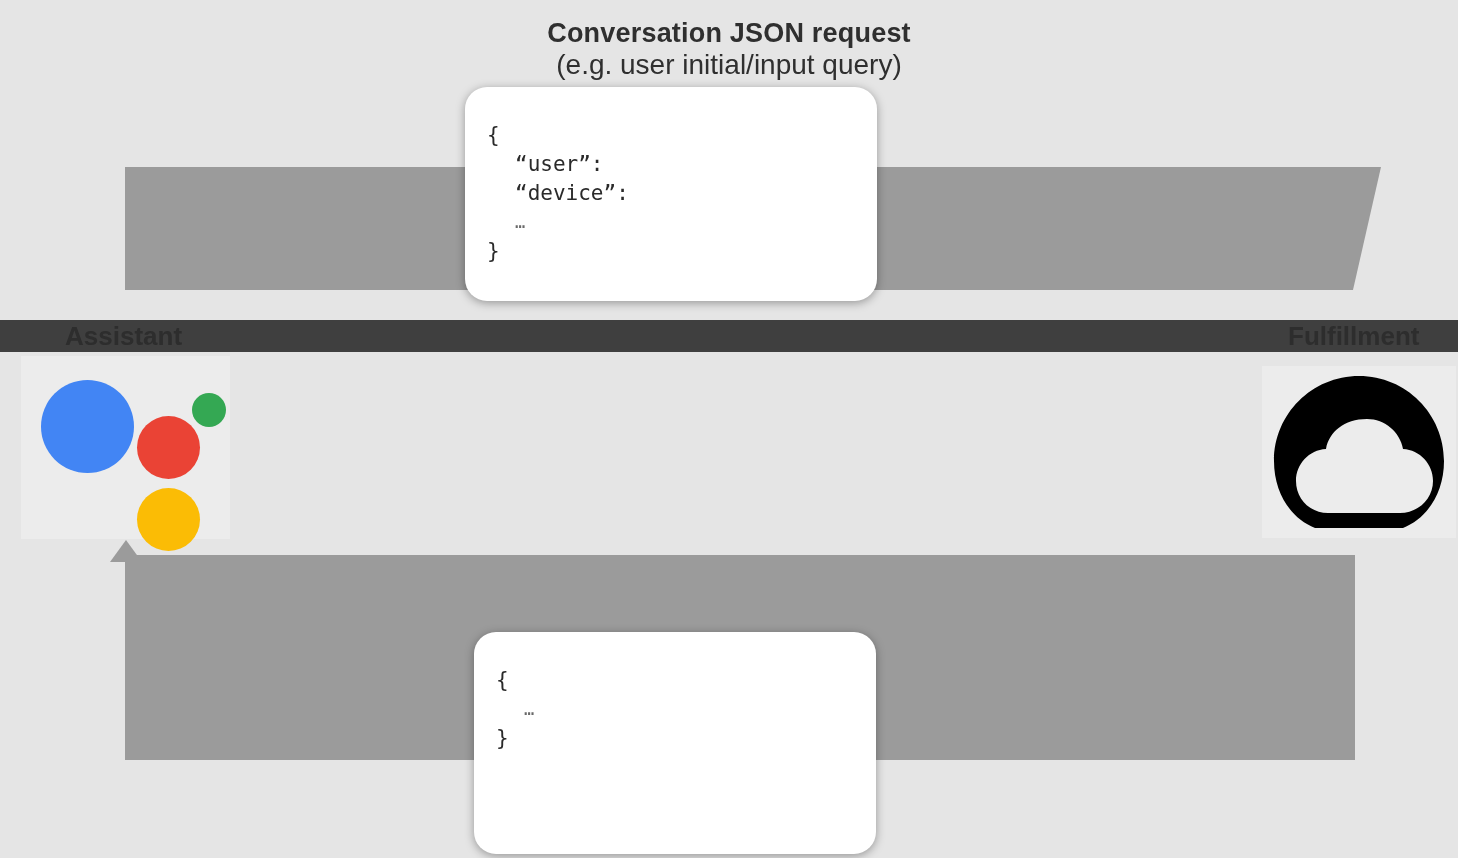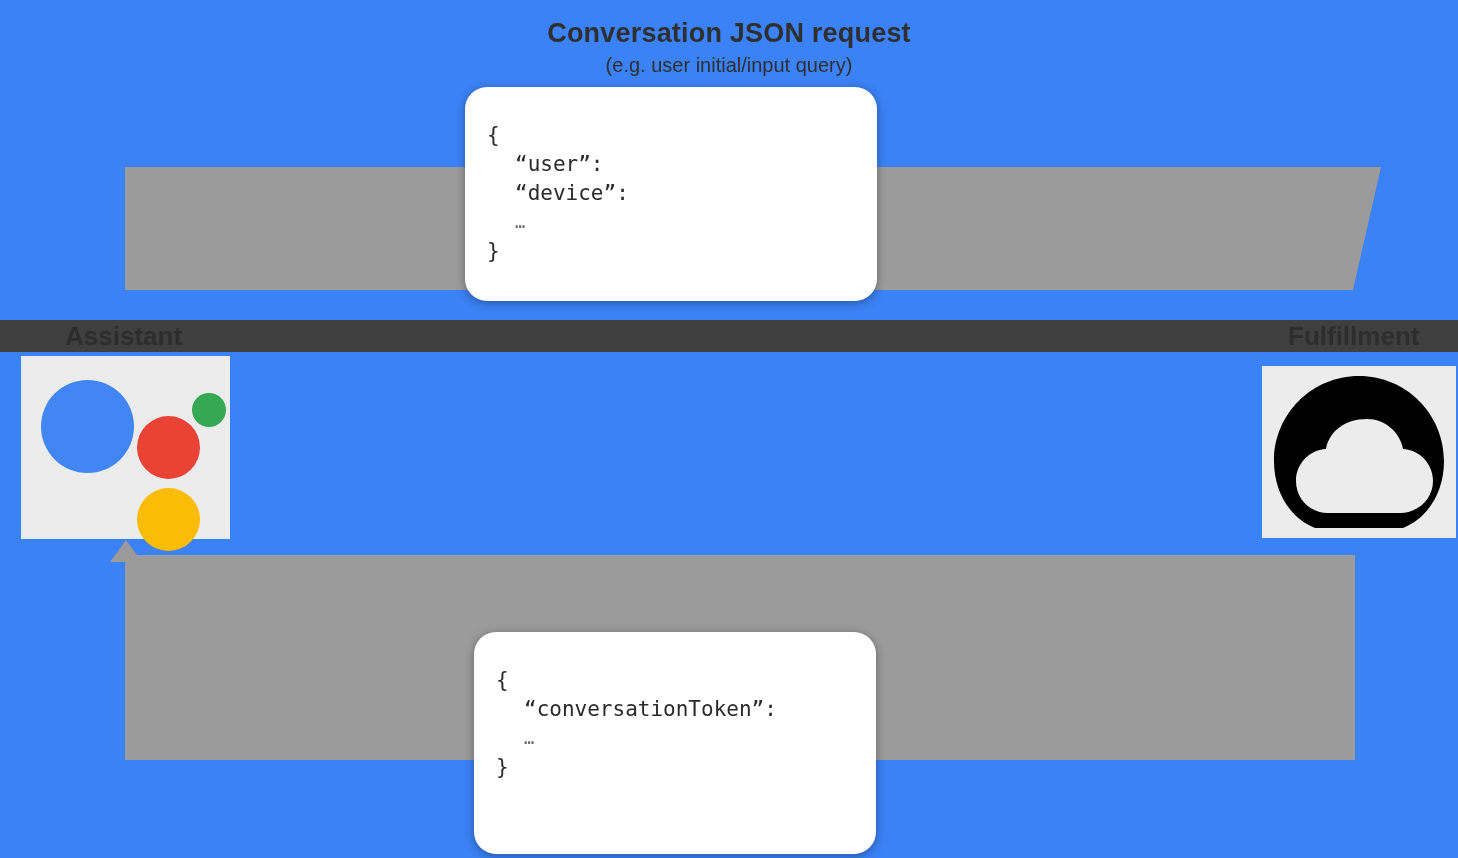--- a/index.html
+++ b/index.html
@@ -6,21 +6,21 @@
   html, body {
     width: 1458px; height: 858px;
     background: #000000;
     font-family: "Liberation Sans", sans-serif;
     overflow: hidden;
   }
   #stage {
     position: relative;
     width: 1458px;
     height: 858px;
-    background: #3b82f6;
+    background: #e5e5e5;
   }
 
   
   .band-gray {
     position: absolute;
     background: #9b9b9b;
   }
   .band-dark {
     position: absolute;
     background: #3f3f3f;
@@ -137,21 +137,21 @@
     font-family: "Liberation Sans", sans-serif;
   }
   .caption-title {
     font-size: 27px;
     font-weight: 700;
     letter-spacing: 0.2px;
     line-height: 32px;
     white-space: nowrap;
   }
   .caption-sub {
-    font-size: 20px;
+    font-size: 28px;
     font-weight: 400;
     line-height: 32px;
     white-space: nowrap;
   }
   #request-caption {
     left: 329px;
     top: 17px;
     width: 800px;
   }
   #response-caption {
@@ -228,18 +228,17 @@
     <div class="json-line">{</div>
     <div class="json-line json-indent">“user”:</div>
     <div class="json-line json-indent">“device”:</div>
     <div class="json-line json-ellipsis">…</div>
     <div class="json-line">}</div>
   </div>
 
 
   <div class="json-bubble" id="response-json">
     <div class="json-line">{</div>
-    <div class="json-line json-indent">“conversationToken”:</div>
     <div class="json-line json-ellipsis">…</div>
     <div class="json-line">}</div>
   </div>
 
 </div>
 
 </body></html>

